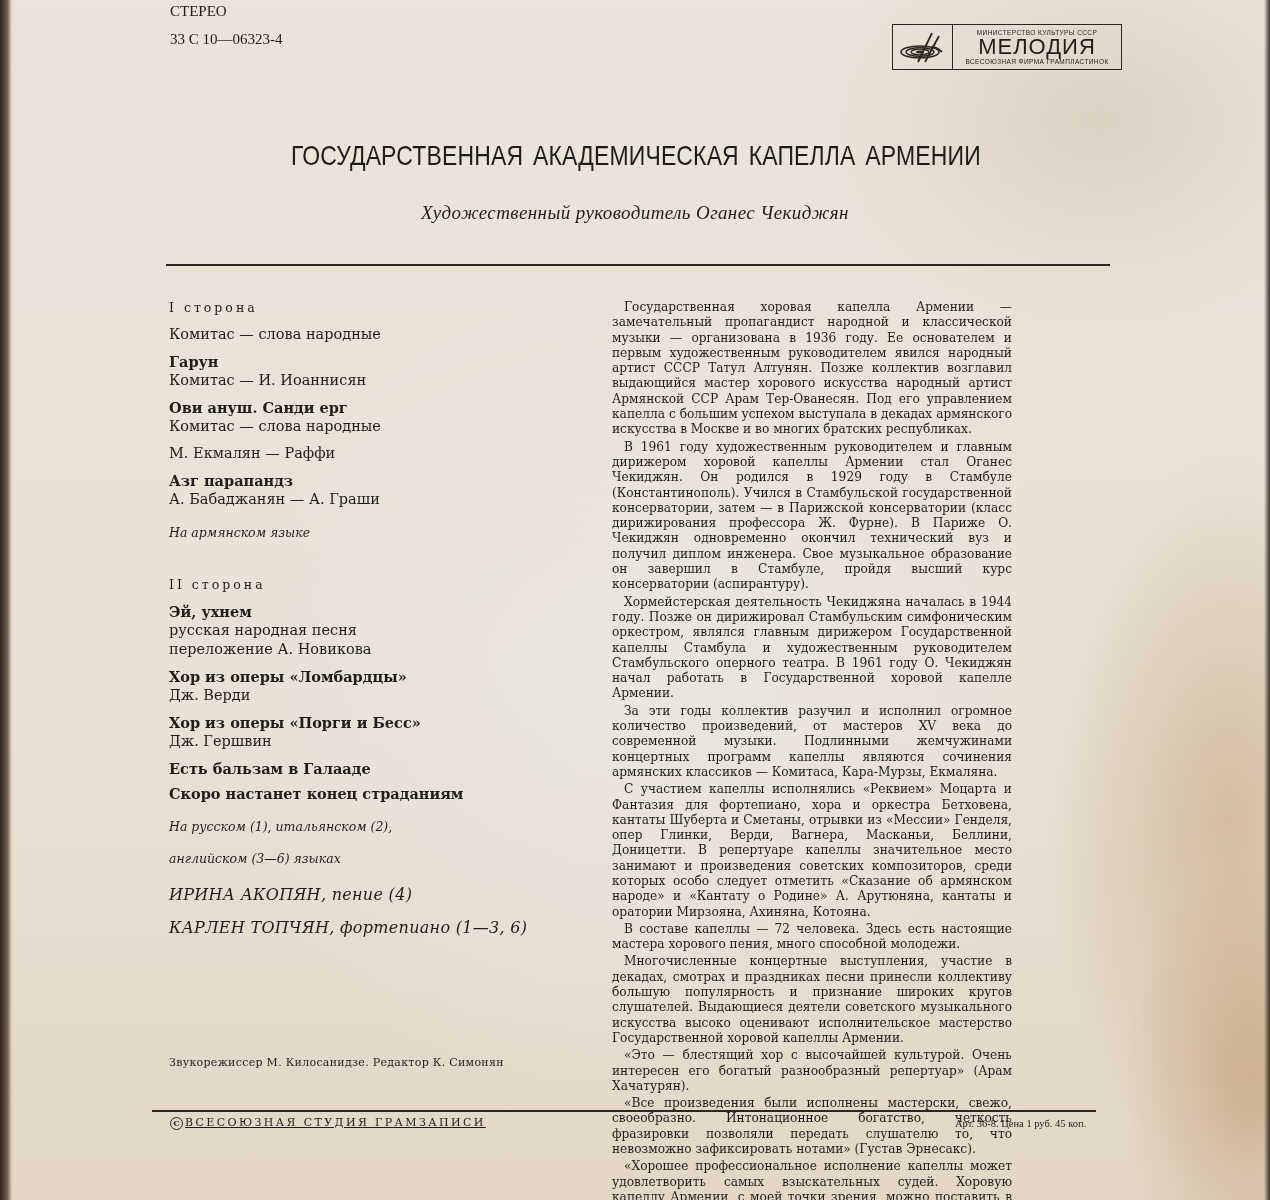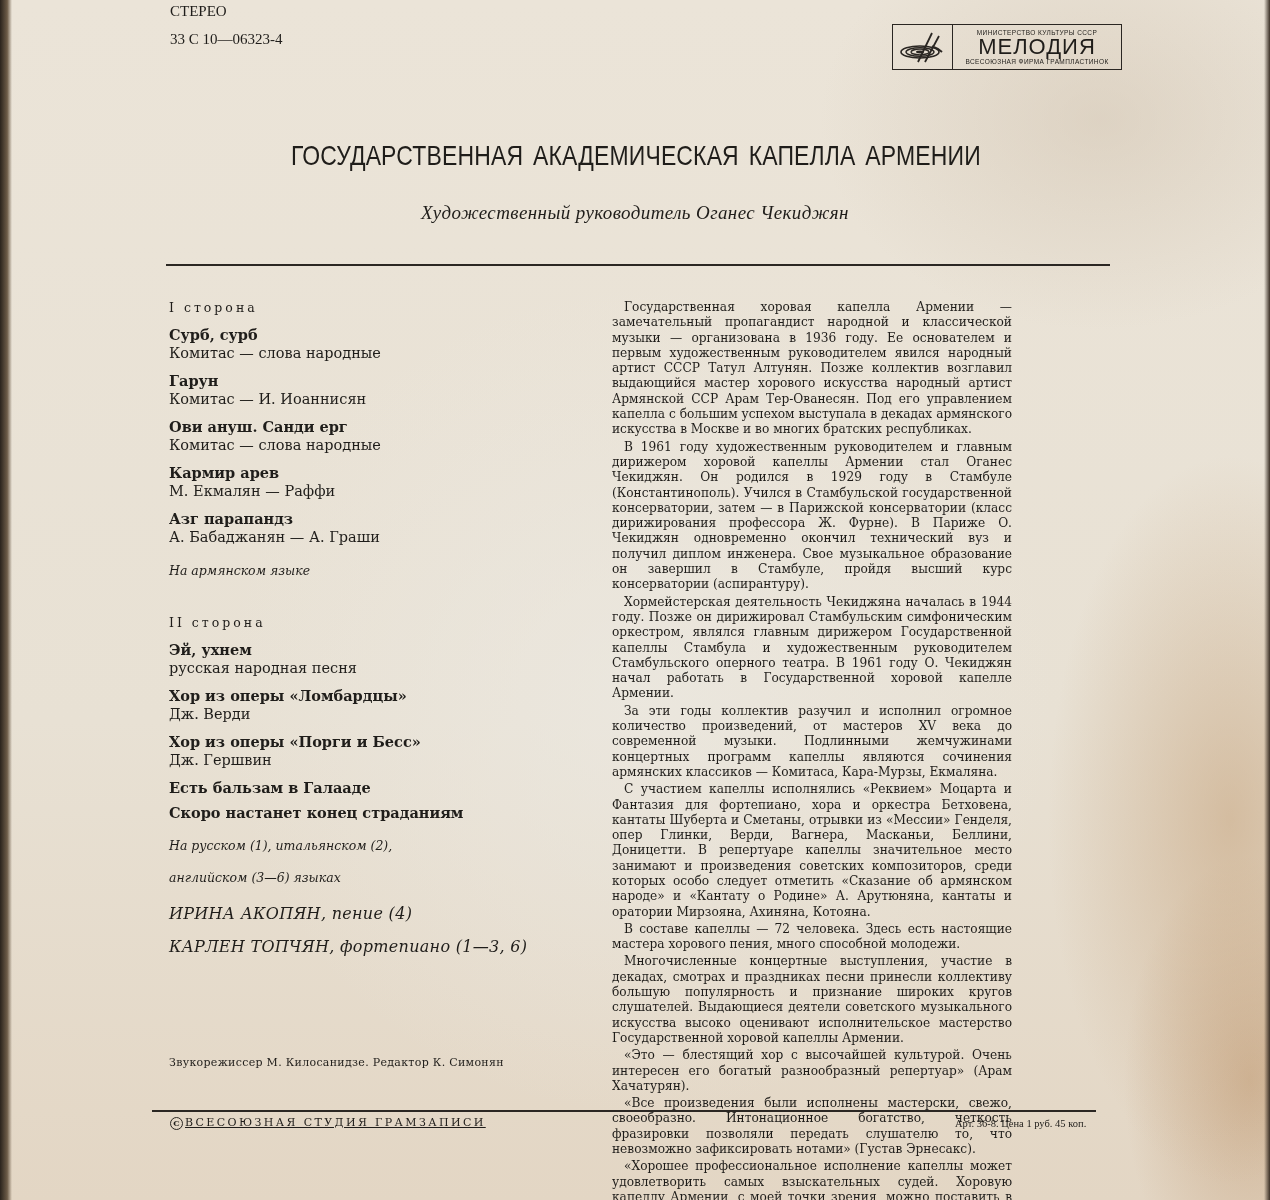--- a/index.html
+++ b/index.html
@@ -97,47 +97,46 @@
 </div>
 
 <div class="title">ГОСУДАРСТВЕННАЯ  АКАДЕМИЧЕСКАЯ КАПЕЛЛА АРМЕНИИ</div>
 <div class="subtitle">Художественный руководитель Оганес Чекиджян</div>
 <div class="rule-top"></div>
 
 <div class="left-col">
   <div class="side-label">I сторона</div>
 
   <div class="track">
-    <div class="track-title">Сурб, сурб</div>
     <div class="track-sub">Комитас — слова народные</div>
   </div>
   <div class="track">
     <div class="track-title">Гарун</div>
     <div class="track-sub">Комитас — И. Иоаннисян</div>
   </div>
   <div class="track">
     <div class="track-title">Ови ануш. Санди ерг</div>
     <div class="track-sub">Комитас — слова народные</div>
   </div>
   <div class="track">
-    <div class="track-title">Кармир арев</div>
     <div class="track-sub">М. Екмалян — Раффи</div>
   </div>
   <div class="track">
     <div class="track-title">Азг парапандз</div>
     <div class="track-sub">А. Бабаджанян — А. Граши</div>
   </div>
   <div class="lang-note">На армянском языке</div>
 
   <div class="side2">
     <div class="side-label">II сторона</div>
 
     <div class="track">
       <div class="track-title">Эй, ухнем</div>
       <div class="track-sub">русская народная песня</div>
+      <div class="track-sub">переложение А. Новикова</div>
     </div>
     <div class="track">
       <div class="track-title">Хор из оперы «Ломбардцы»</div>
       <div class="track-sub">Дж. Верди</div>
     </div>
     <div class="track">
       <div class="track-title">Хор из оперы «Порги и Бесс»</div>
       <div class="track-sub">Дж. Гершвин</div>
     </div>
     <div class="track compact">

